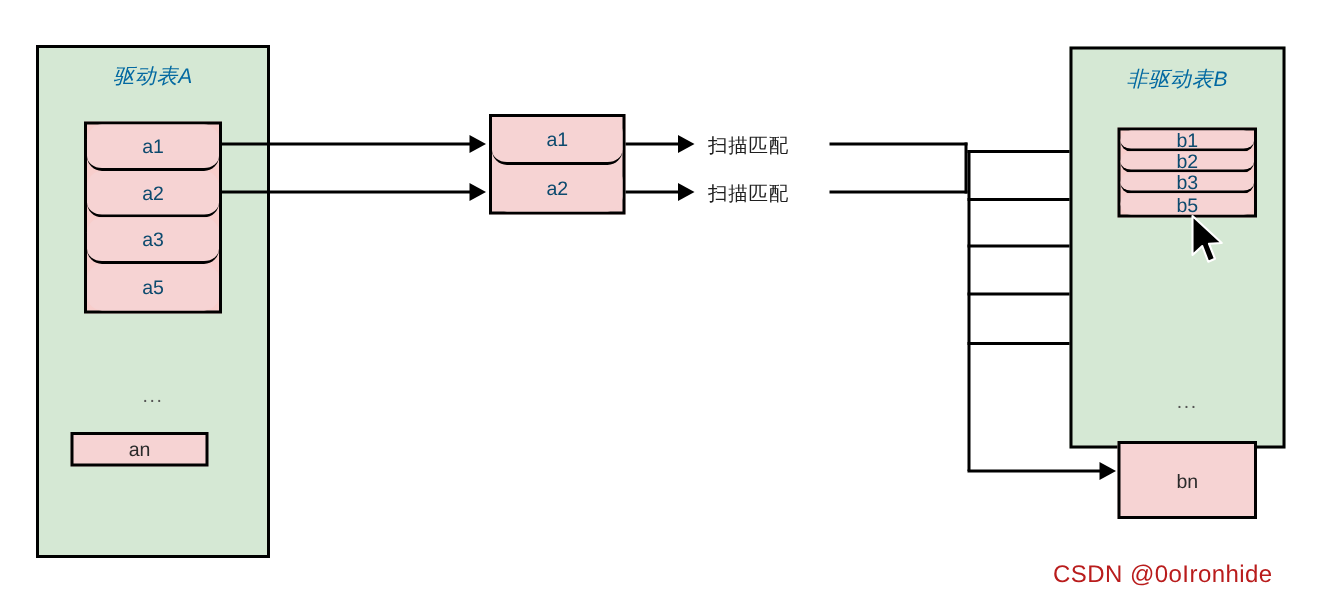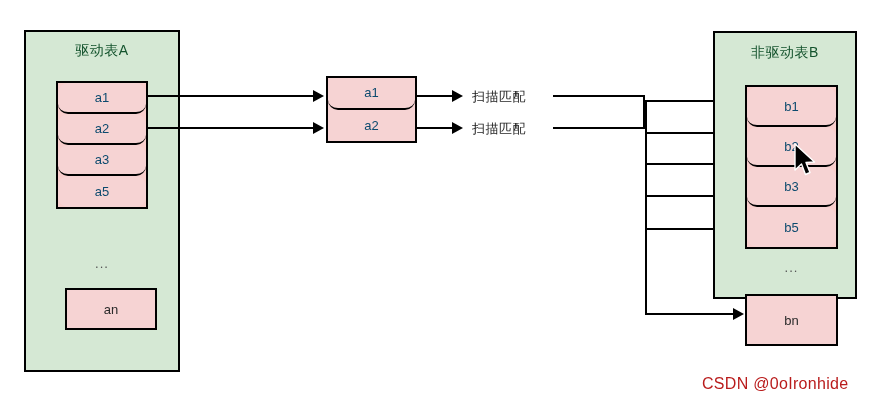--- a/index.html
+++ b/index.html
@@ -19,22 +19,23 @@
     box-sizing:border-box;
   }
   #panel-a{left:24px;top:30px;width:156px;height:342px;}
   #panel-b{left:713px;top:31px;width:144px;height:268px;}
 
   .panel-title{
     position:absolute;
     width:100%;
     text-align:center;
     font-size:14px;
-    color:#14532d;
+    color:#0369a1;
     letter-spacing:0.5px;
+    font-style:italic;
   }
   #panel-a .panel-title{top:10px;}
   #panel-b .panel-title{top:11px;}
 
   
   .stack{
     position:absolute;
     border:2px solid #000000;
     box-sizing:border-box;
     background:#f8cecc;
@@ -49,31 +50,31 @@
     align-items:center;
     justify-content:center;
     font-size:13px;
     color:#0c4a6e;
     border-radius:10px;
   }
   .cell:last-child{border-bottom:none;}
 
   #stack-a{left:56px;top:81px;width:92px;}
   #stack-b{left:745px;top:85px;width:93px;}
-  #stack-b .cell{height:40px;}
+  #stack-b .cell{height:14px;}
 
   .solo{
     position:absolute;
     border:2px solid #000000;
     box-sizing:border-box;
     background:#f6d3d3;
     display:flex;align-items:center;justify-content:center;
     font-size:13px;color:#2b2b2b;
   }
-  #cell-an{left:65px;top:288px;width:92px;height:42px;}
+  #cell-an{left:47px;top:288px;width:92px;height:23px;}
   #cell-bn{left:745px;top:294px;width:93px;height:52px;}
 
   .ellipsis{
     position:absolute;
     font-size:13px;
     color:#555;
     letter-spacing:1px;
     text-align:center;
   }
   #dots-a{left:56px;top:256px;width:92px;}

